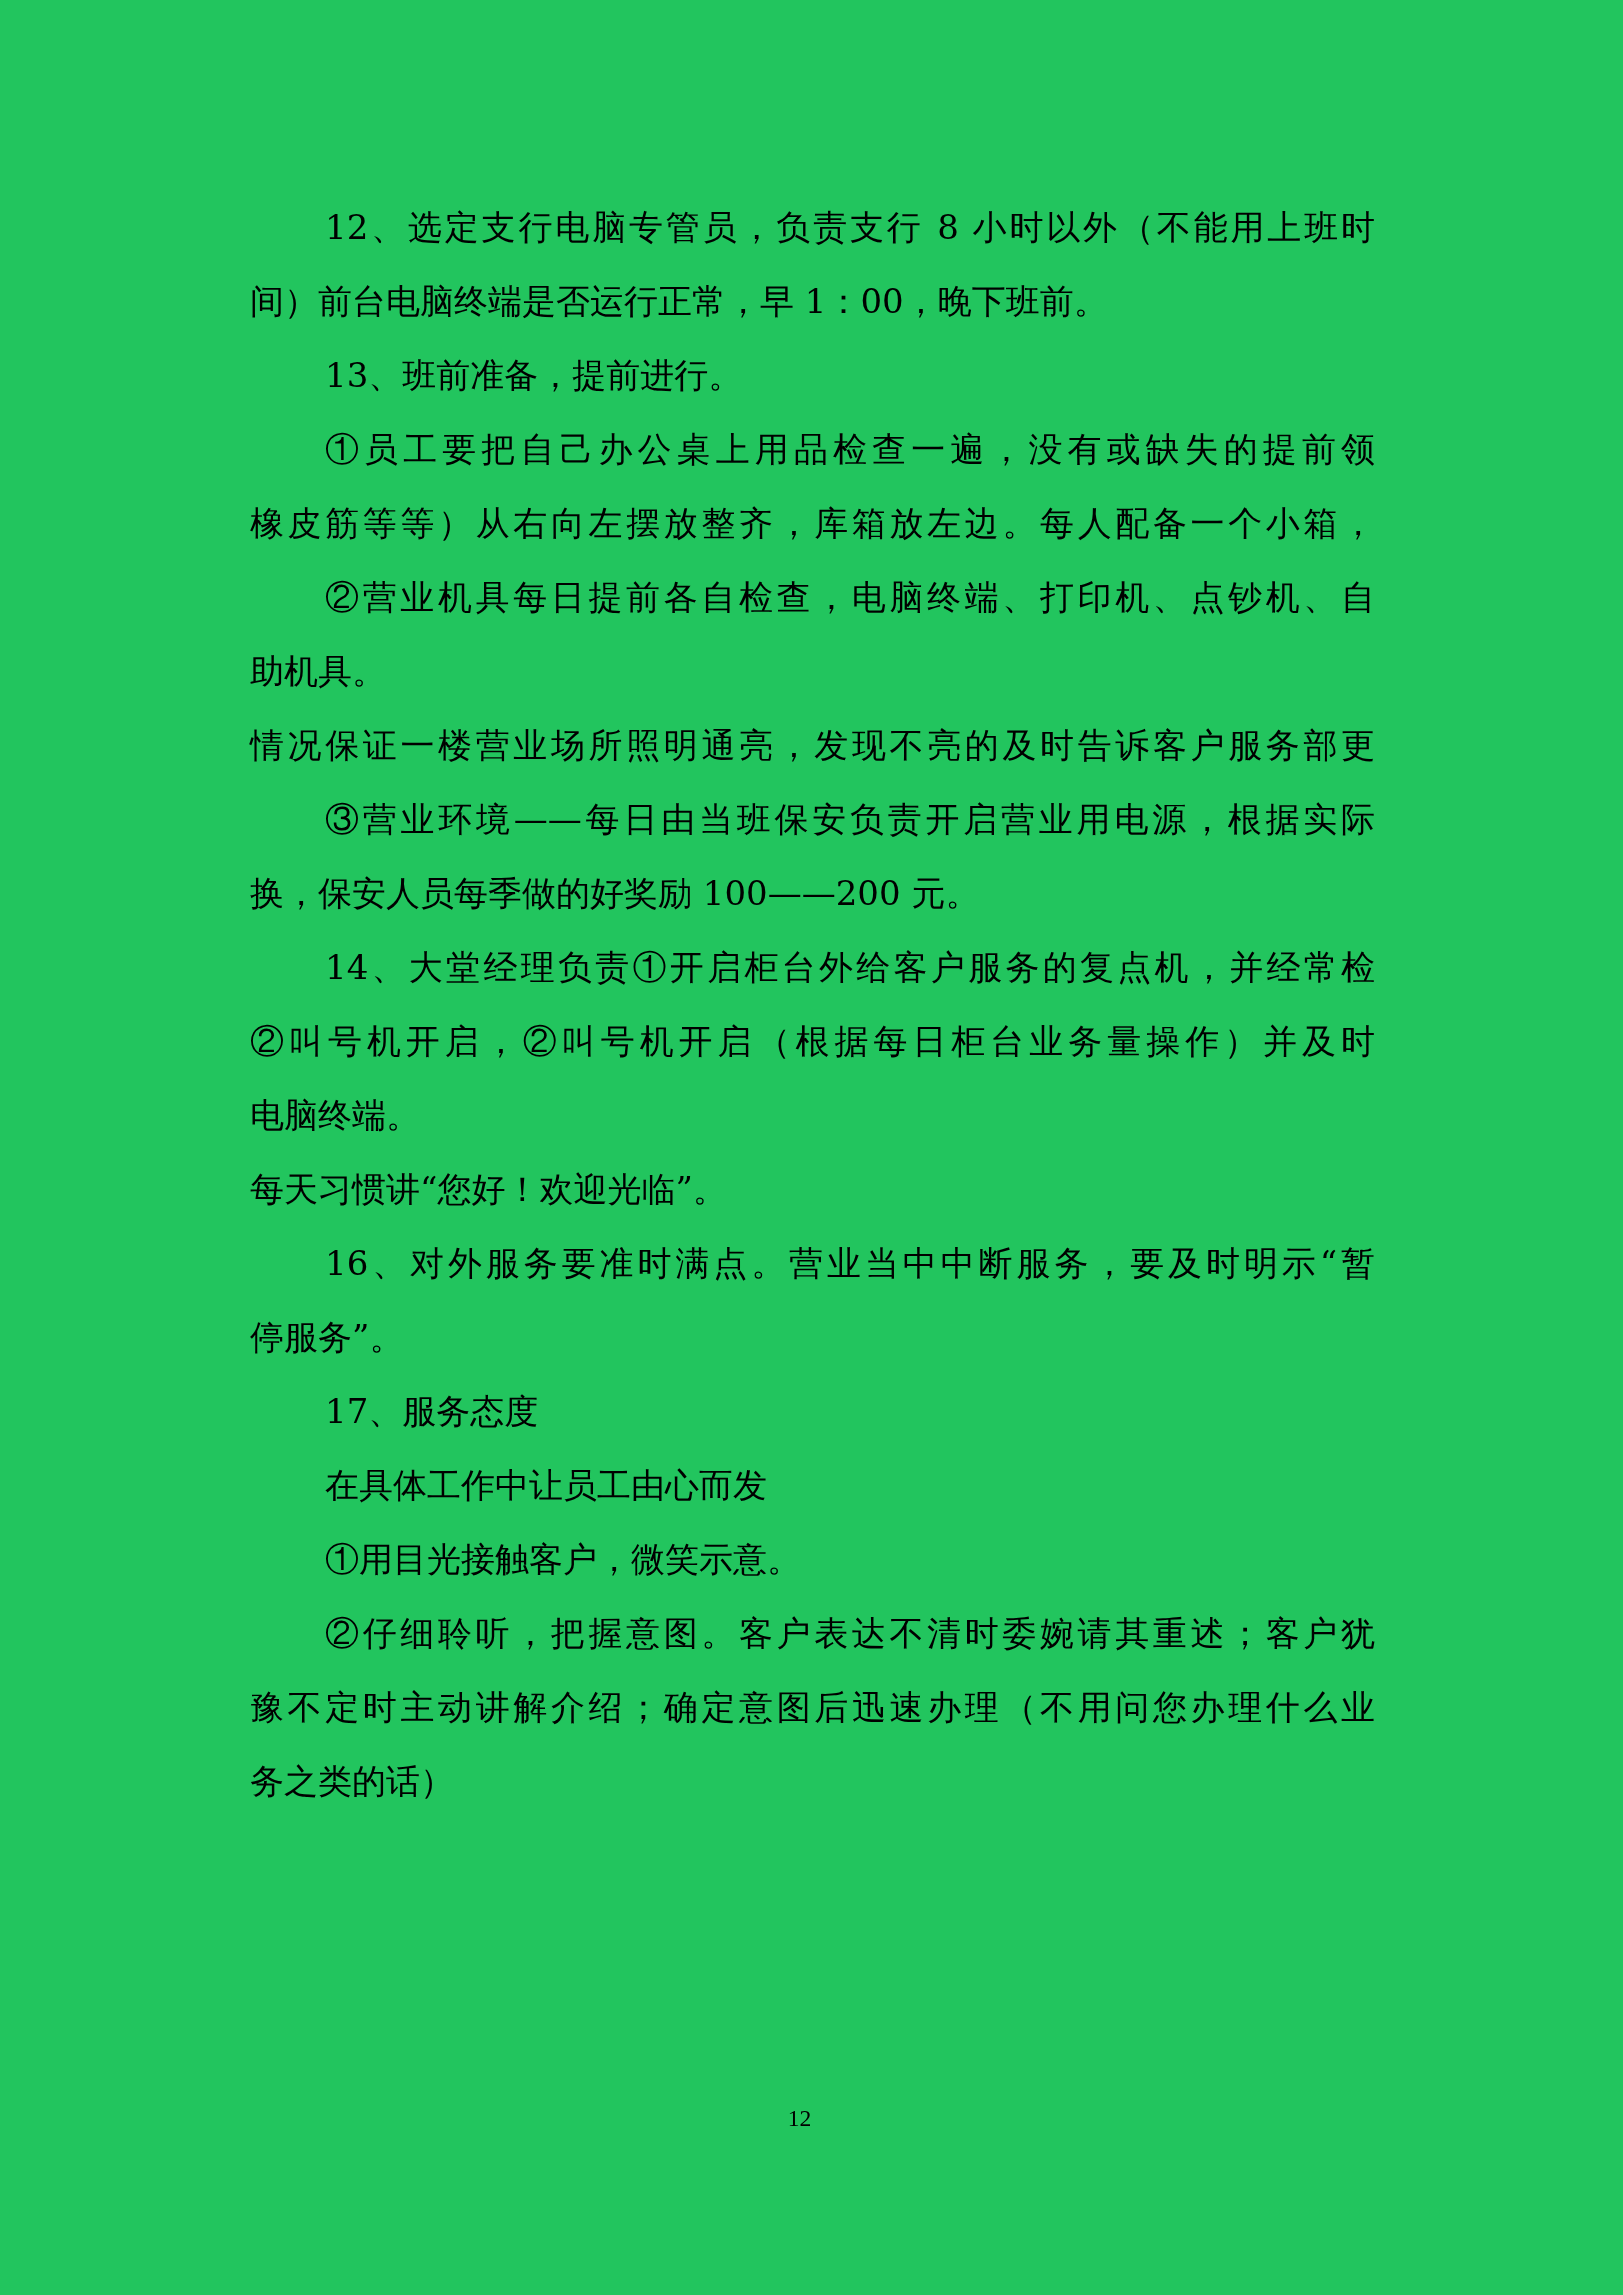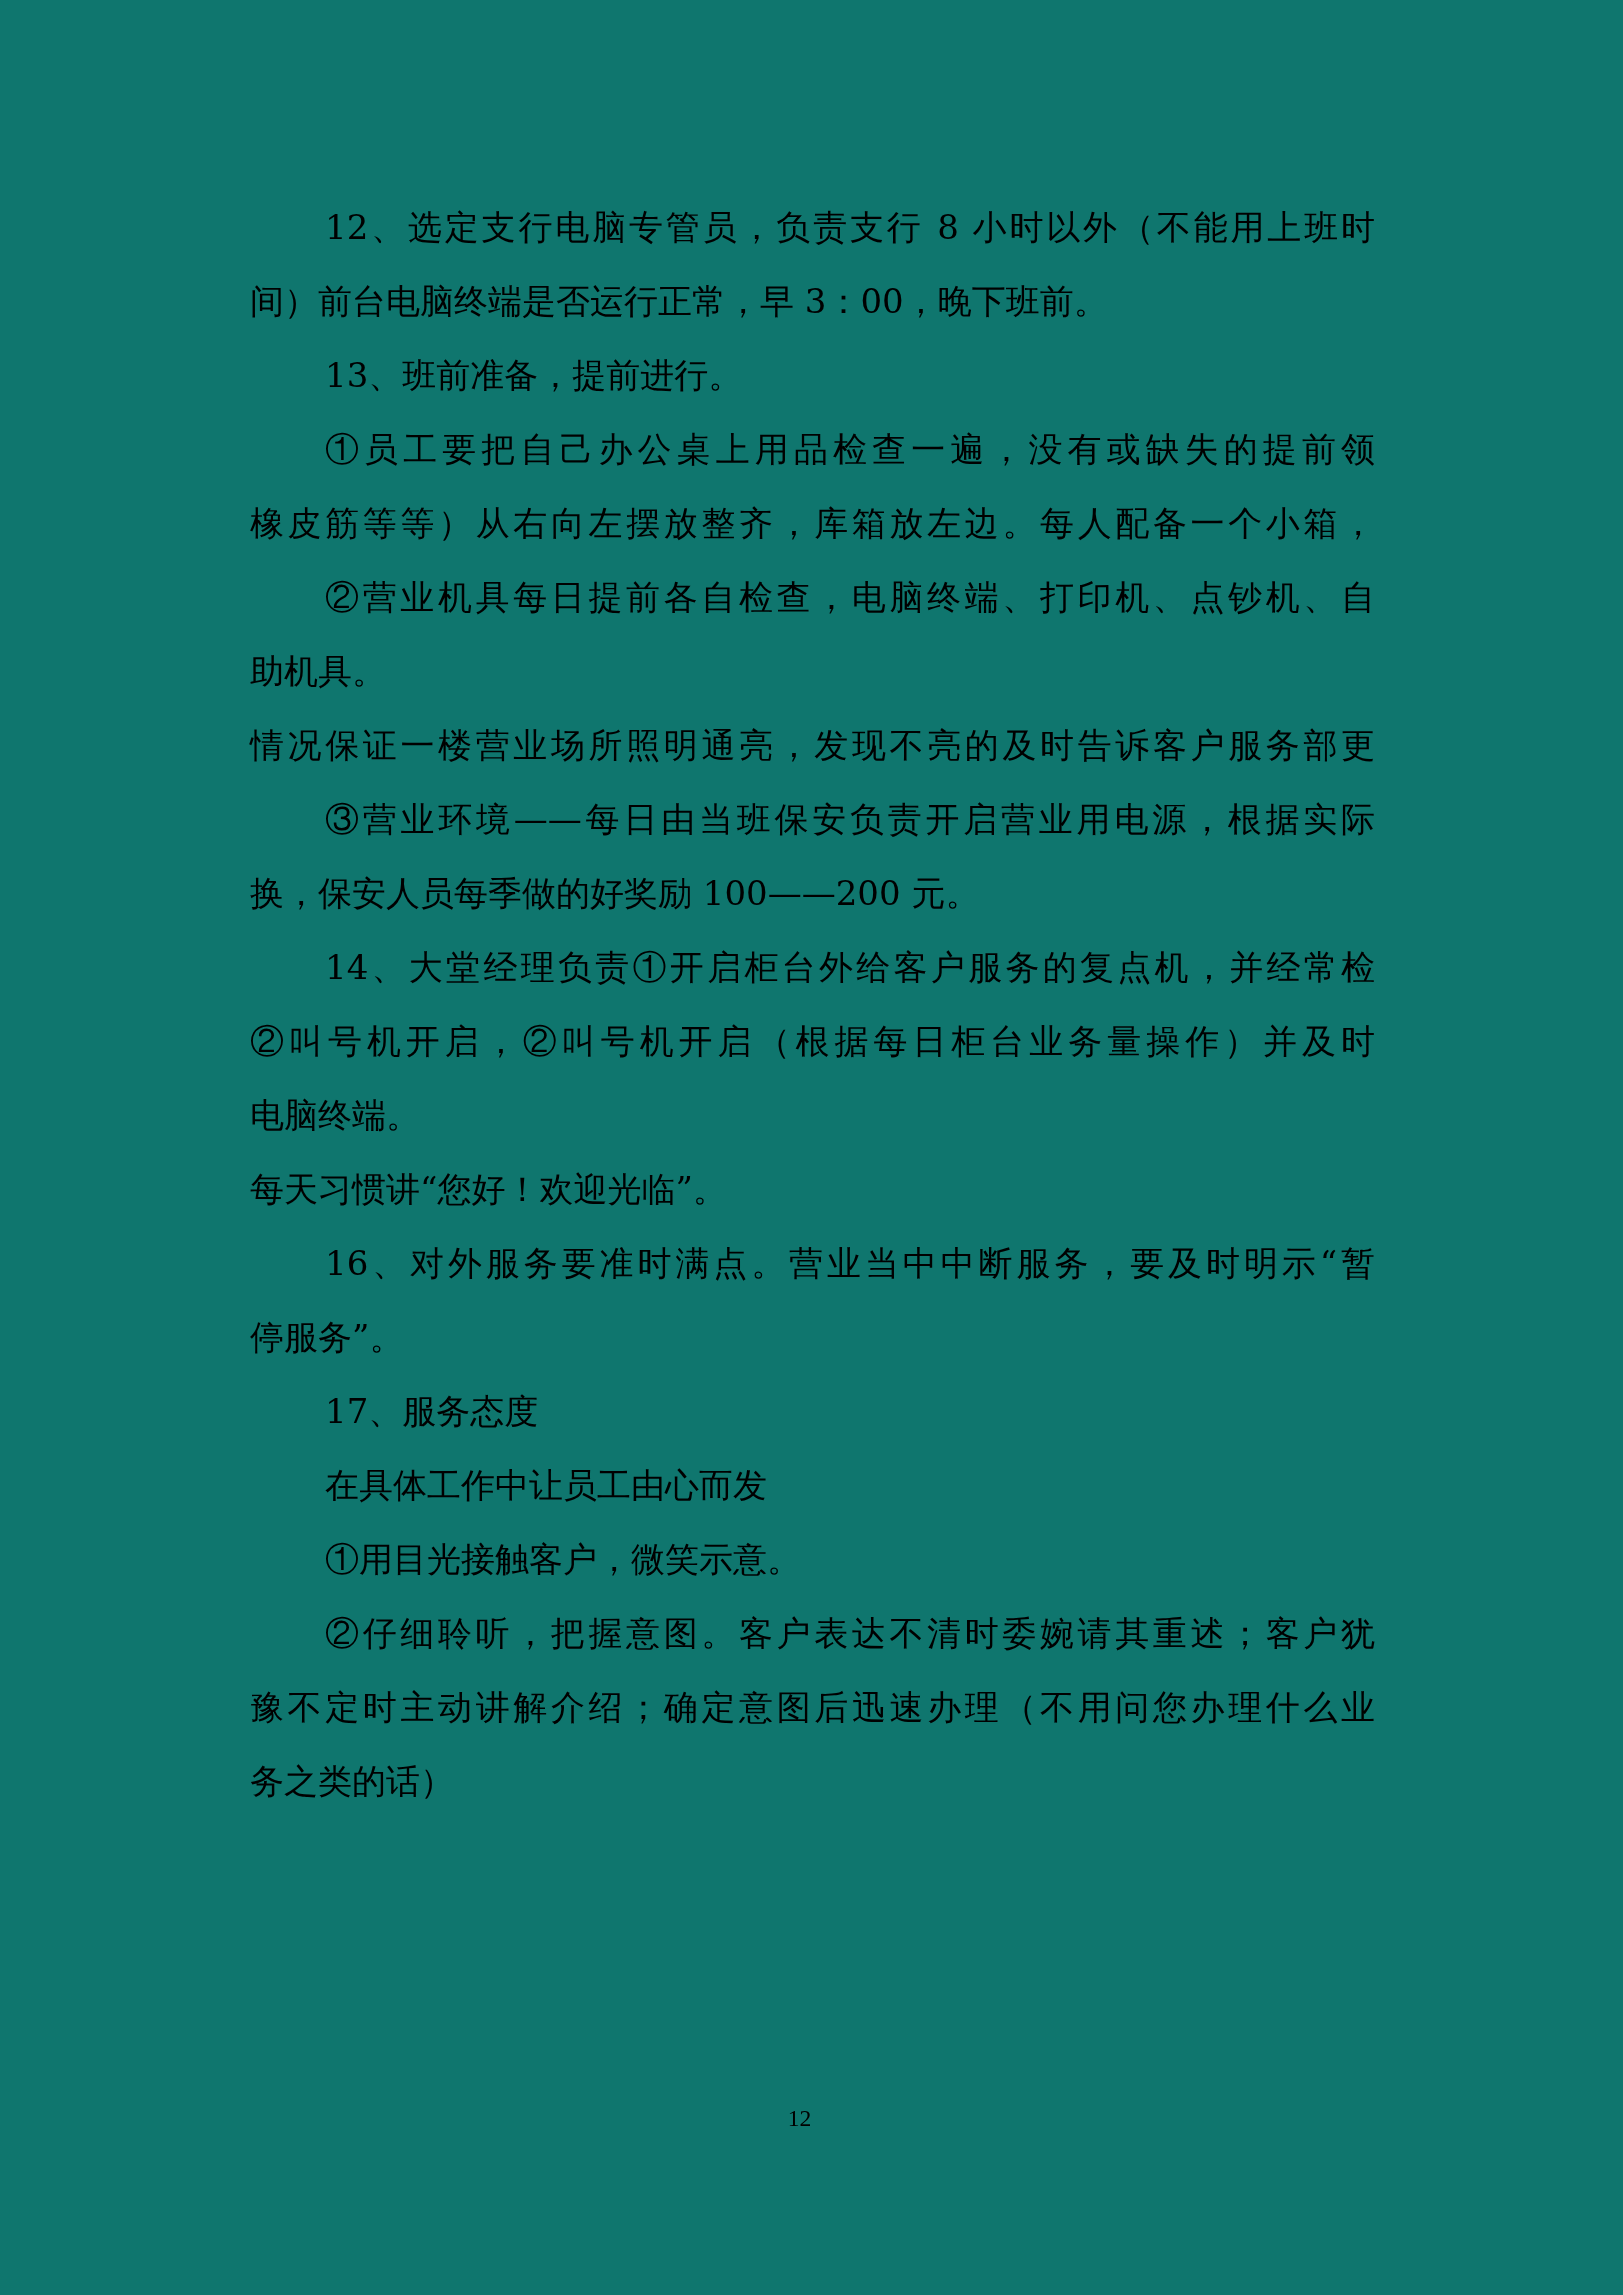--- a/index.html
+++ b/index.html
@@ -14,21 +14,21 @@
     overflow: hidden;
     color: #000000;
     font-family: "DejaVu Serif", "Liberation Serif", serif;
   }
   .page {
     position: absolute;
     left: 0;
     top: 0;
     width: 1623px;
     height: 2295px;
-    background: #0f766e;
+    background: #22c55e;
   }
   .body-text {
     position: absolute;
     left: 250px;
     top: 190px;
     width: 1125px;
     font-size: 34px;
     line-height: 74px;
   }
   .line {
@@ -57,21 +57,21 @@
   }
 </style>
 </head>
 <body>
 
 <div class="page">
   <div class="body-text">
 
     <div class="paragraph">
       <span class="line indent">12、选定支行电脑专管员，负责支行 8 小时以外（不能用上班时</span>
-      <span class="line last">间）前台电脑终端是否运行正常，早 3：00，晚下班前。</span>
+      <span class="line last">间）前台电脑终端是否运行正常，早 1：00，晚下班前。</span>
     </div>
 
     <div class="paragraph">
       <span class="line indent last">13、班前准备，提前进行。</span>
     </div>
 
     <div class="paragraph">
       <span class="line indent">①员工要把自己办公桌上用品检查一遍，没有或缺失的提前领</span>
       <span class="line">橡皮筋等等）从右向左摆放整齐，库箱放左边。每人配备一个小箱，</span>
     </div>

